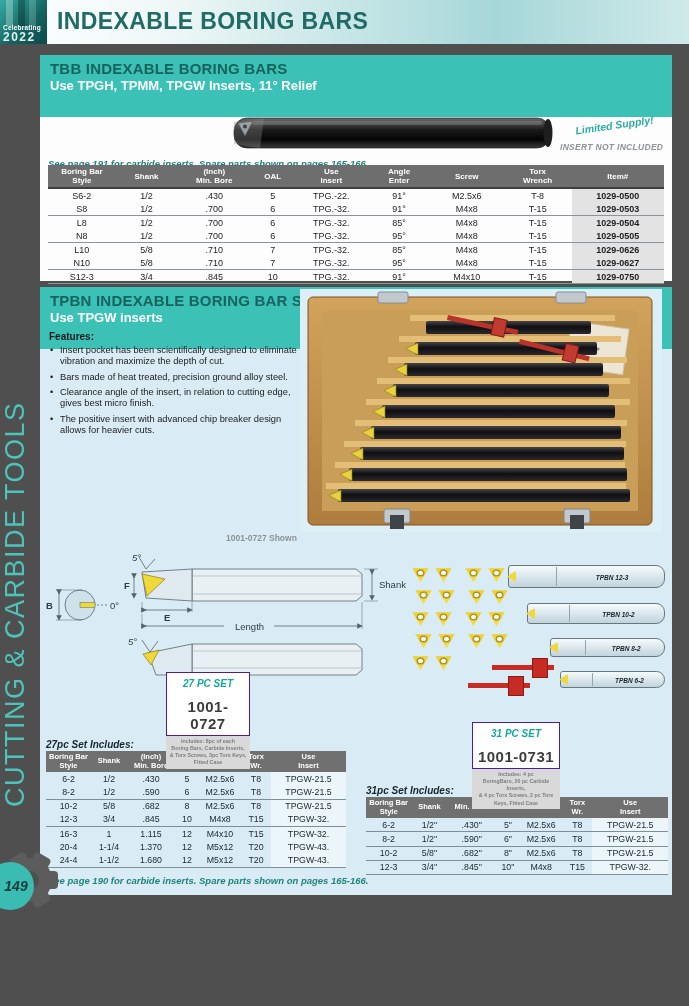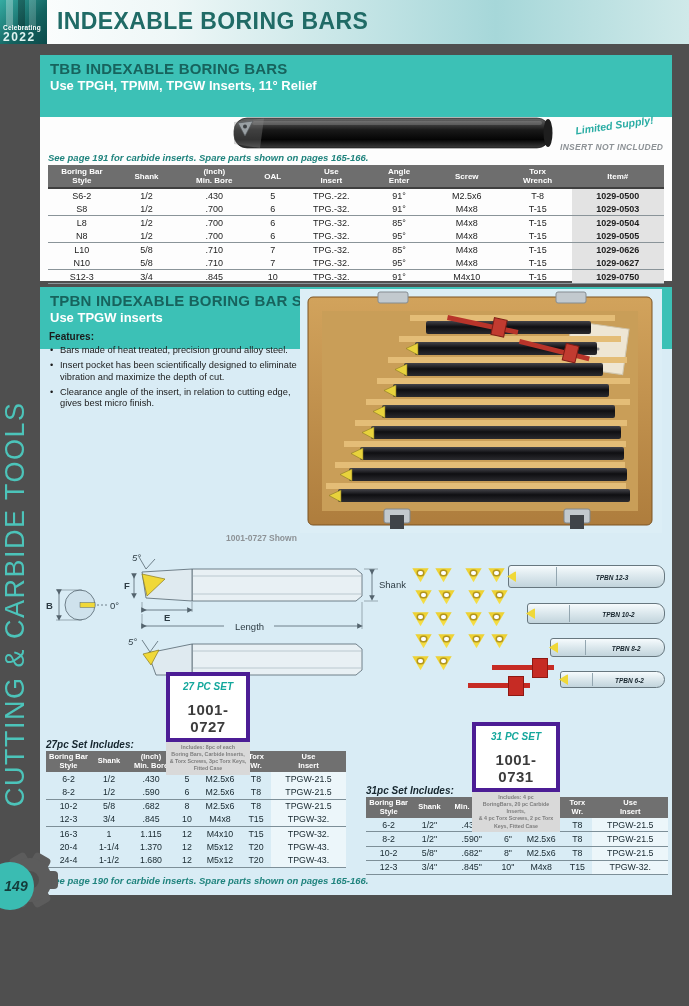--- a/index.html
+++ b/index.html
@@ -33,21 +33,21 @@
   .b-sub { font-size:13px; font-weight:bold; color:#ffffff; margin-top:1px; }
 
   
   .panel1 { position:absolute; left:40px; top:55px; width:632px; height:226px; background:#fdfdfd; }
   .product-svg { position:absolute; left:178px; top:56px; }
   .limited { position:absolute; left:535px; top:64px; color:#2aada4; font-weight:bold; font-style:italic;
     font-size:10.5px; transform:rotate(-8deg); }
   .not-included { position:absolute; left:520px; top:87px; color:#8d9296; font-style:italic; font-size:8.5px;
     font-weight:bold; letter-spacing:.3px; }
   .note { color:#1f837d; font-weight:bold; font-style:italic; font-size:9.5px; }
-  .note1 { position:absolute; left:8px; top:97px; }
+  .note1 { position:absolute; left:8px; top:103px; }
 
   table { border-collapse:collapse; }
   th { background:#6e6e6e; color:#fff; font-weight:bold; white-space:pre-line; line-height:1.15; }
   td { text-align:center; color:#1d1d1d; }
   .table1 { position:absolute; left:8px; top:110px; width:616px; }
   .table1 th { font-size:8px; padding:2px 1px; border-bottom:2px solid #3f3f3f; }
   .table1 td { font-size:9px; padding:1.5px 2px; }
   .table1 td:last-child { background:#e3e3e3; font-weight:bold; }
   .table1 tr.sep td { border-bottom:1px solid #8a9499; }
   .table1 th:nth-child(1){width:11%}.table1 th:nth-child(2){width:10%}.table1 th:nth-child(3){width:12%}
@@ -88,21 +88,21 @@
 
   .torx-key { position:absolute; }
   .torx-key .shaft { width:62px; height:5px; background:#c62b24; }
   .torx-key .handle { position:absolute; left:40px; top:-7px; width:14px; height:18px; background:#c62b24; border:1px solid #8e1812; }
   .key-1 { left:452px; top:378px; }
   .key-2 { left:428px; top:396px; }
 
   .set-badge { position:absolute; text-align:center; z-index:3; }
   .badge-27 { left:126px; top:385px; width:84px; }
   .badge-31 { left:432px; top:435px; width:88px; }
-  .badge-white { background:#fff; border:4px solid #4c1d95; padding:5px 3px 3px; }
+  .badge-white { background:#fff; border:1px solid #4c1d95; padding:5px 3px 3px; }
   .badge-name { color:#14a79c; font-weight:bold; font-style:italic; font-size:10px; }
   .badge-number { color:#3c3c3c; font-weight:bold; font-size:15px; letter-spacing:.5px; margin-top:9px; }
   .badge-includes { background:#d9d9d9; color:#7d7d7d; font-size:5.3px; font-weight:bold; padding:2px 1px;
     white-space:pre-line; line-height:1.35; }
 
   .set-label { position:absolute; font-size:10px; font-weight:bold; font-style:italic; color:#16262e; }
   .label-27 { left:6px; top:452px; }
   .label-31 { left:326px; top:498px; }
   .set-table th { font-size:7.5px; padding:2px 1px; background:#707070; }
   .set-table td { font-size:8.8px; padding:1.6px 1px; color:#17272e; }
@@ -341,23 +341,24 @@
         <rect x="86" y="220" width="26" height="14" rx="2"></rect>
           <rect x="266" y="220" width="26" height="14" rx="2"></rect>
       </g>
       <rect x="92" y="226" width="14" height="14" fill="#3f4449"></rect>
         <rect x="272" y="226" width="14" height="14" fill="#3f4449"></rect>
     </svg>
 
     <div class="features">
       <div class="features-label">Features:</div>
       <ul>
+          <li>Insert pocket has been scientifically designed to eliminate vibration and maximize the depth of cut.</li>
           <li>Bars made of heat treated, precision ground alloy steel.</li>
-          <li>Insert pocket has been scientifically designed to eliminate vibration and maximize the depth of cut.</li>
           <li>Clearance angle of the insert, in relation to cutting edge, gives best micro finish.</li>
+          <li>The positive insert with advanced chip breaker design allows for heavier cuts.</li>
         </ul>
     </div>
 
     <div class="caption">1001-0727 Shown</div>
 
     <svg class="diagram-svg" width="366" height="148" viewBox="0 0 366 148">
       <defs>
         <marker id="ar" markerWidth="7" markerHeight="7" refX="3.5" refY="3.5" orient="auto">
           <path d="M0,0 L7,3.5 L0,7 z" fill="#54646e"></path>
         </marker>

